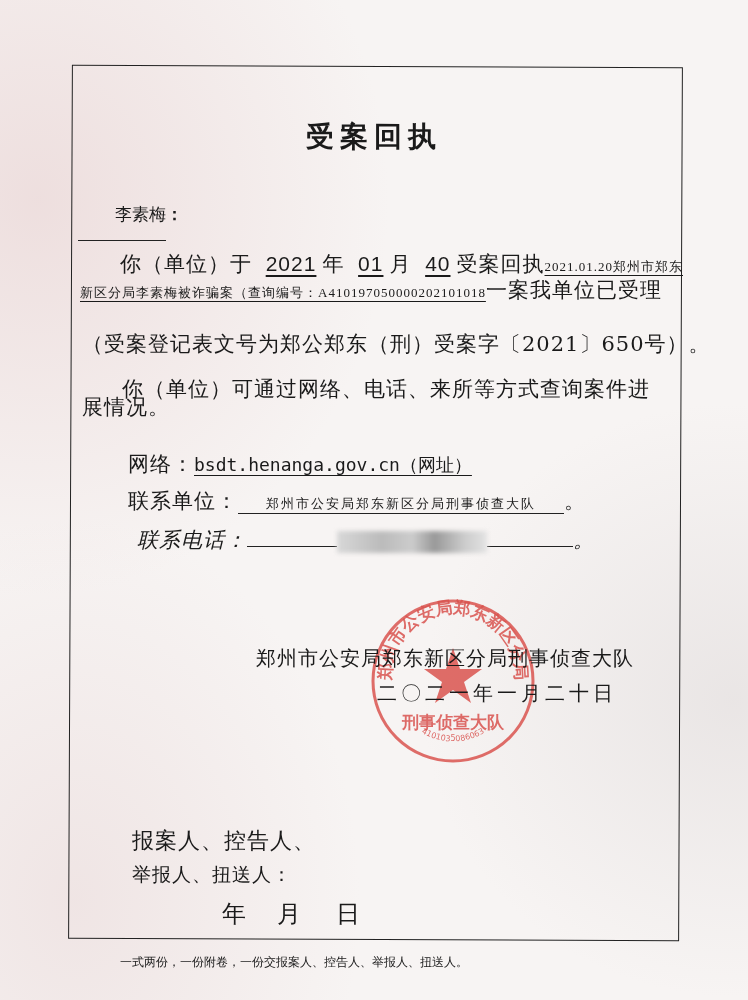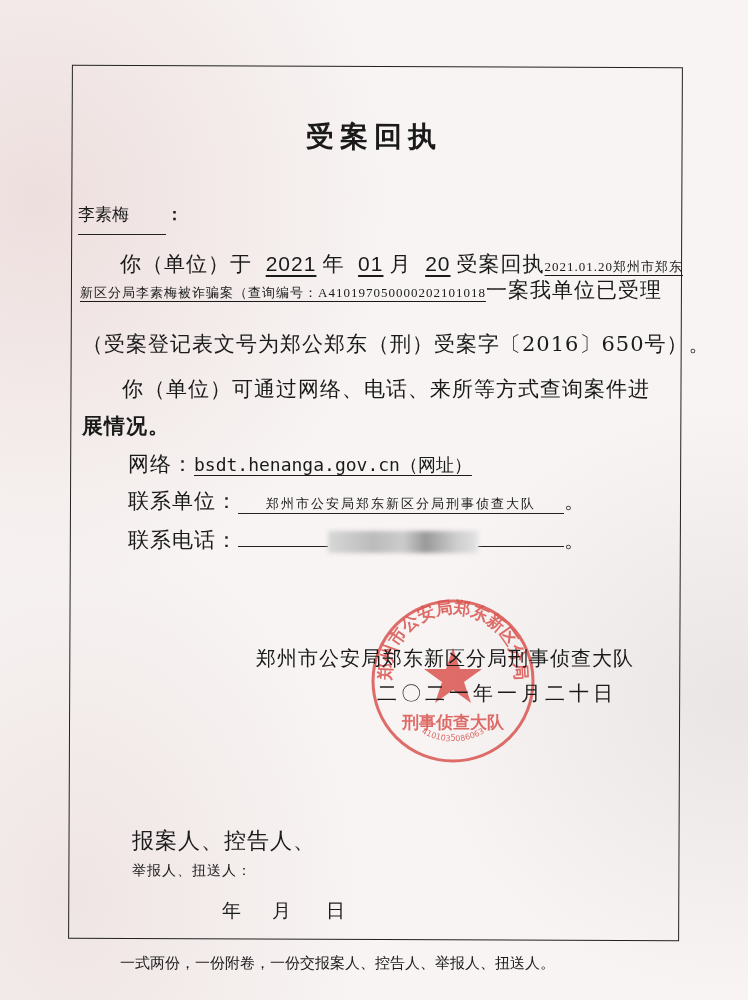--- a/index.html
+++ b/index.html
@@ -28,70 +28,70 @@
       font-size: 28px; font-weight: bold; letter-spacing: 6px;
     }
     .line { position: absolute; font-size: 21px; white-space: nowrap; letter-spacing: 1px; }
     .u { text-decoration: underline; text-underline-offset: 4px; }
     .small { font-size: 13px; font-family: Liberation Serif, serif; }
     .num { font-family: "Liberation Sans", sans-serif; }
     .mono { font-family: "DejaVu Sans Mono", monospace; font-size: 18px; letter-spacing: 0; }
     .addressee {
       position: absolute; left: 78px; top: 203px; font-size: 17px;
     }
-    .addressee .name { display: inline-block; border-bottom: 1.2px solid #222; width: 88px; padding-bottom: 8px; }
+    .addressee .name { display: inline-block; border-bottom: 1.2px solid #222; width: 88px; padding-bottom: 14px; text-align: right; }
     .blank { display: inline-block; border-bottom: 1.2px solid #222; vertical-align: baseline; }
     .blur-block {
       display: inline-block; width: 150px; height: 22px; vertical-align: middle;
       background: linear-gradient(90deg, #d8d8d8, #bbb 30%, #ccc 50%, #999 65%, #ccc 85%, #e3e3e3);
       filter: blur(2px);
     }
     .stamp {
       position: absolute; left: 368px; top: 596px; width: 170px; height: 170px;
     }
     .sign { position: absolute; font-size: 20px; white-space: nowrap; letter-spacing: 1px; }
-    .footer { position: absolute; left: 120px; top: 954px; font-size: 15px; white-space: nowrap; }
+    .footer { position: absolute; left: 120px; top: 954px; font-size: 12px; white-space: nowrap; }
   </style>
 </head>
 <body>
 
 <div class="paper-shade"></div>
 <div class="frame"></div>
 
 <div class="title">受案回执</div>
 
 <div class="addressee">
   <span class="name">李素梅</span><span style="font-weight:bold;">：</span>
 </div>
 
 <div class="line" style="left:120px; top:250px;">
   <span>你（单位）于</span>
   <span class="u num" style="padding:0 6px;">2021</span><span>年</span>
   <span class="u num" style="padding:0 6px;">01</span><span>月</span>
-  <span class="u num" style="padding:0 6px;">20</span><span>受案回执</span><span class="u small">2021.01.20郑州市郑东</span>
+  <span class="u num" style="padding:0 6px;">40</span><span>受案回执</span><span class="u small">2021.01.20郑州市郑东</span>
 </div>
 
 <div class="line" style="left:80px; top:276px;">
   <span class="u small">新区分局李素梅被诈骗案（查询编号：A410197050000202101018</span><span>一案我单位已受理</span>
 </div>
 
-<div class="line" style="left:82px; top:330px;">（受案登记表文号为郑公郑东（刑）受案字〔2016〕650号）。</div>
+<div class="line" style="left:82px; top:330px;">（受案登记表文号为郑公郑东（刑）受案字〔2021〕650号）。</div>
 
 <div class="line" style="left:122px; top:375px;">你（单位）可通过网络、电话、来所等方式查询案件进</div>
-<div class="line" style="left:82px; top:412px;font-weight:bold;">展情况。</div>
+<div class="line" style="left:82px; top:393px;">展情况。</div>
 
 <div class="line" style="left:128px; top:450px;">
   <span>网络：</span><span class="u mono">bsdt.henanga.gov.cn（网址）</span>
 </div>
 
 <div class="line" style="left:128px; top:487px;">
   <span>联系单位：</span><span class="blank small" style="width:326px; text-align:center; letter-spacing:2px;">郑州市公安局郑东新区分局刑事侦查大队</span><span>。</span>
 </div>
 
-<div class="line" style="left:128px; top:526px;">
+<div class="line" style="left:137px; top:526px;font-style:italic;">
   <span>联系电话：</span><span class="blank" style="width:90px;"></span><span class="blur-block"></span><span class="blank" style="width:86px;"></span><span>。</span>
 </div>
 
 <svg class="stamp" viewBox="0 0 170 170">
   <defs>
     <path id="arc" d="M 25 95 A 62 62 0 1 1 145 95"></path>
     <path id="arcb" d="M 35 120 A 62 62 0 0 0 135 120"></path>
   </defs>
   <circle cx="85" cy="85" r="80" fill="none" stroke="#d9534f" stroke-width="3" opacity="0.85"></circle>
   <text font-size="17" fill="#d9534f" opacity="0.85" font-family="DejaVu Sans, sans-serif" font-weight="bold">
@@ -101,18 +101,18 @@
   <text x="85" y="132" font-size="17" text-anchor="middle" fill="#d9534f" opacity="0.85" font-family="DejaVu Sans, sans-serif" font-weight="bold">刑事侦查大队</text>
   <text font-size="8" fill="#d9534f" opacity="0.85" font-family="DejaVu Sans, sans-serif">
     <textPath href="#arcb" startOffset="50%" text-anchor="middle">4101035086063</textPath>
   </text>
 </svg>
 
 <div class="sign" style="left:256px; top:645px;">郑州市公安局郑东新区分局刑事侦查大队</div>
 <div class="sign" style="left:345px; top:680px; letter-spacing:4px;margin-left:32px;">二〇二一年一月二十日</div>
 
 <div class="line" style="left:132px; top:826px; font-size:22px;">报案人、控告人、</div>
-<div class="line" style="left:132px; top:862px; font-size:14px;">举报人、扭送人：</div>
-<div class="line" style="left:222px; top:898px; font-size:19px;">
+<div class="line" style="left:132px; top:862px; font-size:19px;">举报人、扭送人：</div>
+<div class="line" style="left:222px; top:898px; font-size:24px;">
   <span>年</span><span style="display:inline-block;width:30px;"></span><span>月</span><span style="display:inline-block;width:34px;"></span><span>日</span>
 </div>
 
 <div class="footer">一式两份，一份附卷，一份交报案人、控告人、举报人、扭送人。</div>
 
 </body></html>

